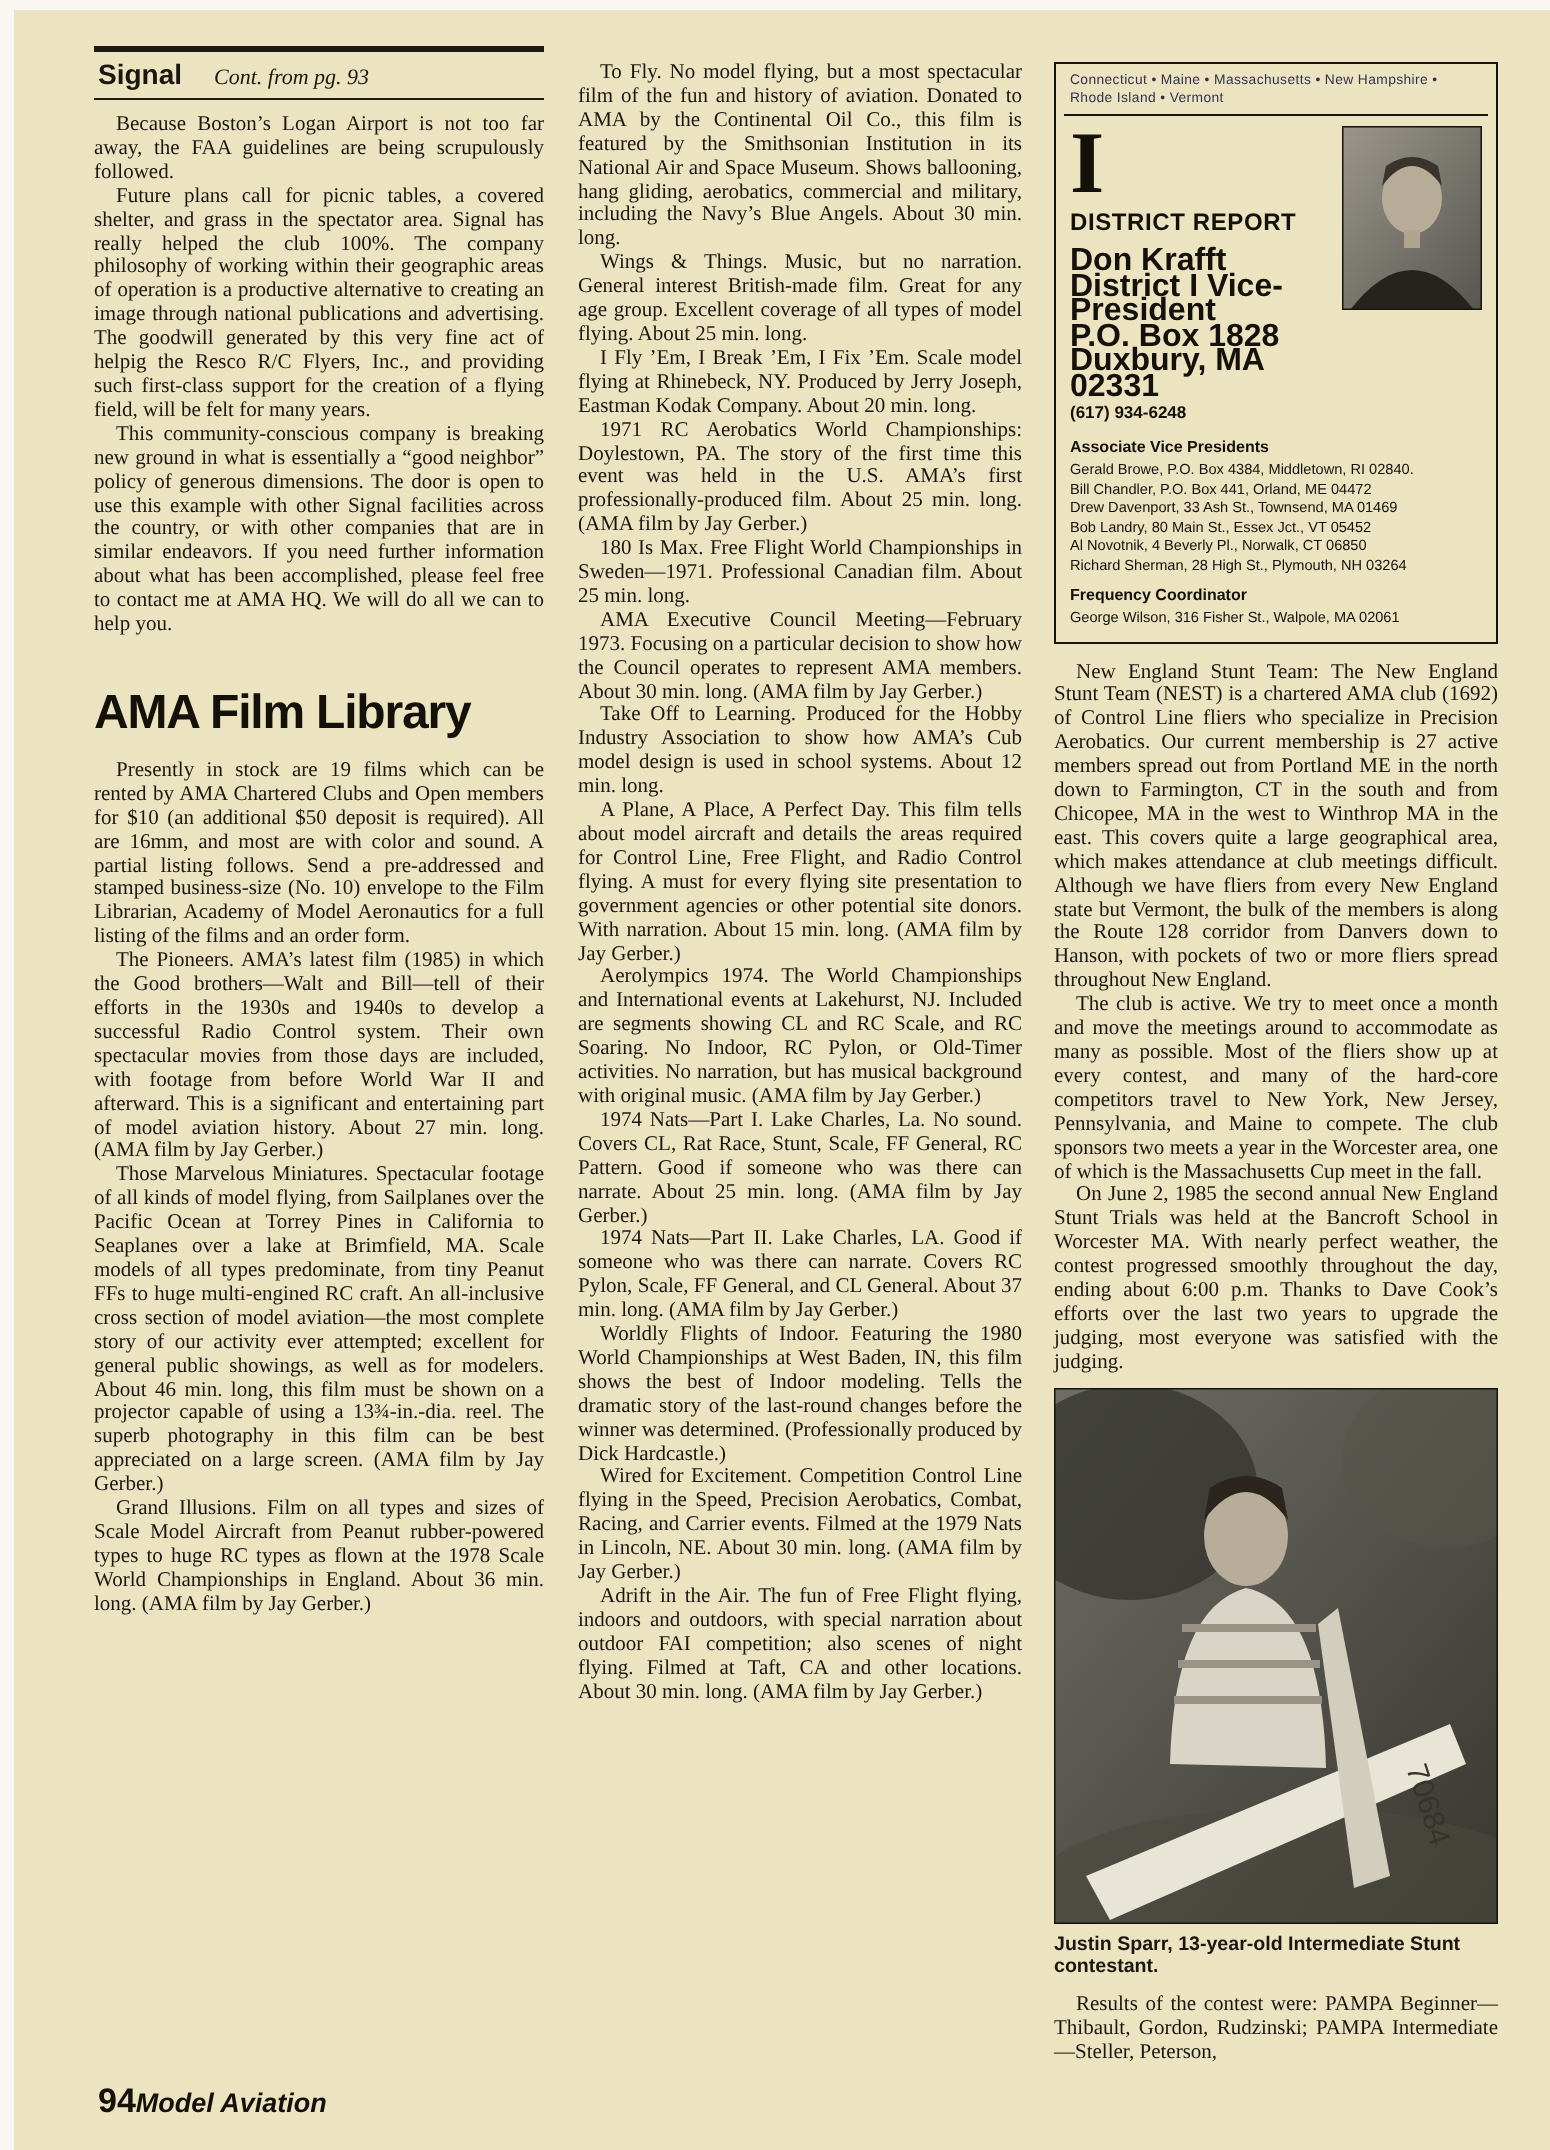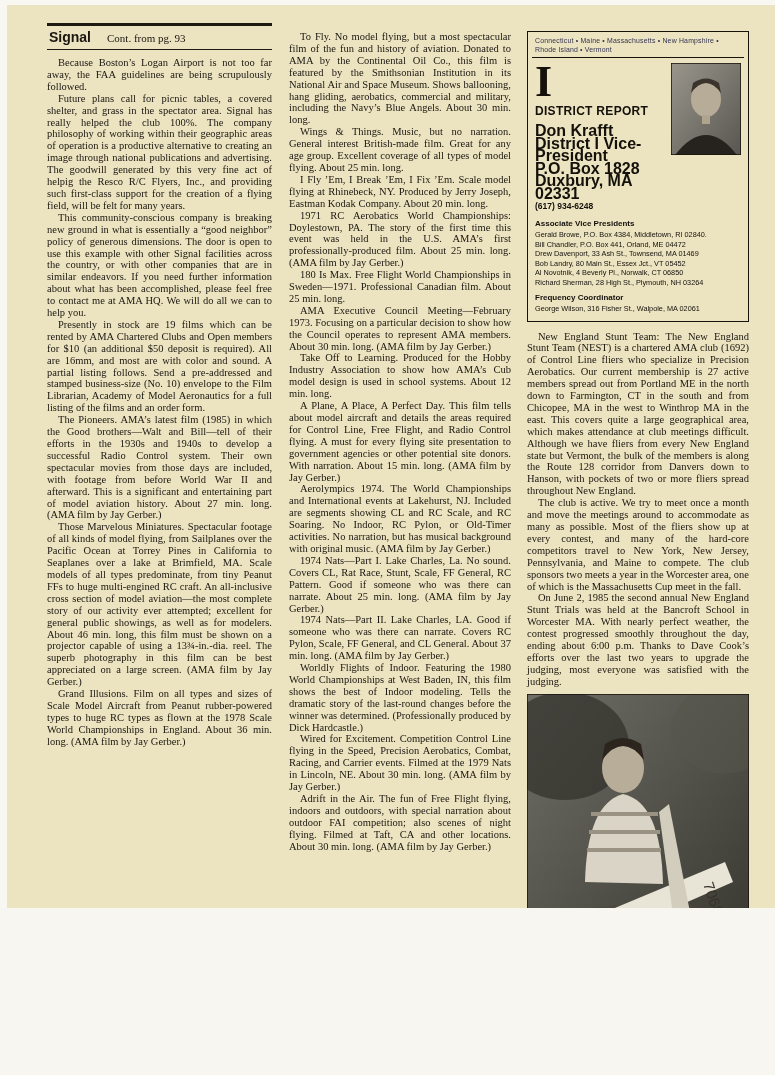--- a/index.html
+++ b/index.html
@@ -1,34 +1,34 @@
 <!DOCTYPE html>
 <html><head>
 <meta charset="utf-8">
 <style>
   * { margin:0; padding:0; box-sizing:border-box; }
   html,body { width:775px; height:1075px; background:#f8f6f0; }
   .page {
-    position:relative; width:775px; height:908px;
+    position:relative; width:775px; height:1075px;
     background:#ece3c1; overflow:hidden;
     border-left:7px solid #f8f7f2; border-top:5px solid #f8f7f2;
     font-family:"Liberation Serif", serif; color:#1b1710;
   }
   .col { position:absolute; }
   .col1 { left:40px; top:18px; width:225px; }
   .col2 { left:282px; top:26px; width:222px; }
   .col3 { left:520px; top:26px; width:222px; }
 
   .signal-header {
     border-top:3px solid #1d1a13; border-bottom:1.5px solid #1d1a13;
     padding:3px 2px 4px; margin-bottom:7px;
     display:flex; align-items:baseline; gap:16px;
   }
   .signal-title { font-family:"Liberation Sans",sans-serif; font-weight:bold; font-size:14px; }
-  .signal-cont { font-size:11px; }
+  .signal-cont { font-style:italic; font-size:11px; }
 
   .body { font-size:10.5px; line-height:11.9px; text-align:justify; }
   .indent { text-indent:11px; }
   .lead { font-weight:normal; }
   .lead:empty { display:none; }
 
   .film-heading {
     font-family:"Liberation Sans",sans-serif; font-weight:bold;
     font-size:24px; letter-spacing:-0.6px; color:#14110a;
     margin:24px 0 9px 0;
@@ -52,21 +52,21 @@
   .freq-heading { font-size:8px; font-weight:bold; margin-top:6px; margin-bottom:2px; }
 
   .justin-photo { width:222px; height:268px; margin-top:6px; display:block; }
   .photo-caption {
     font-family:"Liberation Sans",sans-serif; font-weight:bold;
     font-size:9.8px; line-height:11.5px; margin:5px 0 7px;
   }
 
   .footer {
     position:absolute; left:42px; top:1036px;
-    display:flex; align-items:baseline; gap:14px;
+    display:flex; align-items:baseline; gap:0;
     font-family:"Liberation Sans",sans-serif; color:#14110b;
   }
   .page-number { font-weight:bold; font-size:17px; }
   .magazine-name { font-weight:bold; font-style:italic; font-size:13.5px; }
 </style>
 </head>
 <body>
 
 <div class="page">
 
@@ -78,20 +78,21 @@
 
     <div>
 
         <p class="body indent">Because Boston’s Logan Airport is not too far away, the FAA guidelines are being scrupulously followed.</p>
 
         <p class="body indent">Future plans call for picnic tables, a covered shelter, and grass in the spectator area. Signal has really helped the club 100%. The company philosophy of working within their geographic areas of operation is a productive alternative to creating an image through national publications and advertising. The goodwill generated by this very fine act of helpig the Resco R/C Flyers, Inc., and providing such first-class support for the creation of a flying field, will be felt for many years.</p>
 
         <p class="body indent">This community-conscious company is breaking new ground in what is essentially a “good neighbor” policy of generous dimensions. The door is open to use this example with other Signal facilities across the country, or with other companies that are in similar endeavors. If you need further information about what has been accomplished, please feel free to contact me at AMA HQ. We will do all we can to help you.</p>
       </div>
 
+    <h1 class="film-heading">AMA Film Library</h1>
 
     <p class="body indent">Presently in stock are 19 films which can be rented by AMA Chartered Clubs and Open members for $10 (an additional $50 deposit is required). All are 16mm, and most are with color and sound. A partial listing follows. Send a pre-addressed and stamped business-size (No. 10) envelope to the Film Librarian, Academy of Model Aeronautics for a full listing of the films and an order form.</p>
 
     <div>
 
         <p class="body indent"><b class="lead">The Pioneers.</b> <span>AMA’s latest film (1985) in which the Good brothers—Walt and Bill—tell of their efforts in the 1930s and 1940s to develop a successful Radio Control system. Their own spectacular movies from those days are included, with footage from before World War II and afterward. This is a significant and entertaining part of model aviation history. About 27 min. long. (AMA film by Jay Gerber.)</span></p>
 
         <p class="body indent"><b class="lead">Those Marvelous Miniatures.</b> <span>Spectacular footage of all kinds of model flying, from Sailplanes over the Pacific Ocean at Torrey Pines in California to Seaplanes over a lake at Brimfield, MA. Scale models of all types predominate, from tiny Peanut FFs to huge multi-engined RC craft. An all-inclusive cross section of model aviation—the most complete story of our activity ever attempted; excellent for general public showings, as well as for modelers. About 46 min. long, this film must be shown on a projector capable of using a 13¾-in.-dia. reel. The superb photography in this film can be best appreciated on a large screen. (AMA film by Jay Gerber.)</span></p>
 
         <p class="body indent"><b class="lead">Grand Illusions.</b> <span>Film on all types and sizes of Scale Model Aircraft from Peanut rubber-powered types to huge RC types as flown at the 1978 Scale World Championships in England. About 36 min. long. (AMA film by Jay Gerber.)</span></p>

